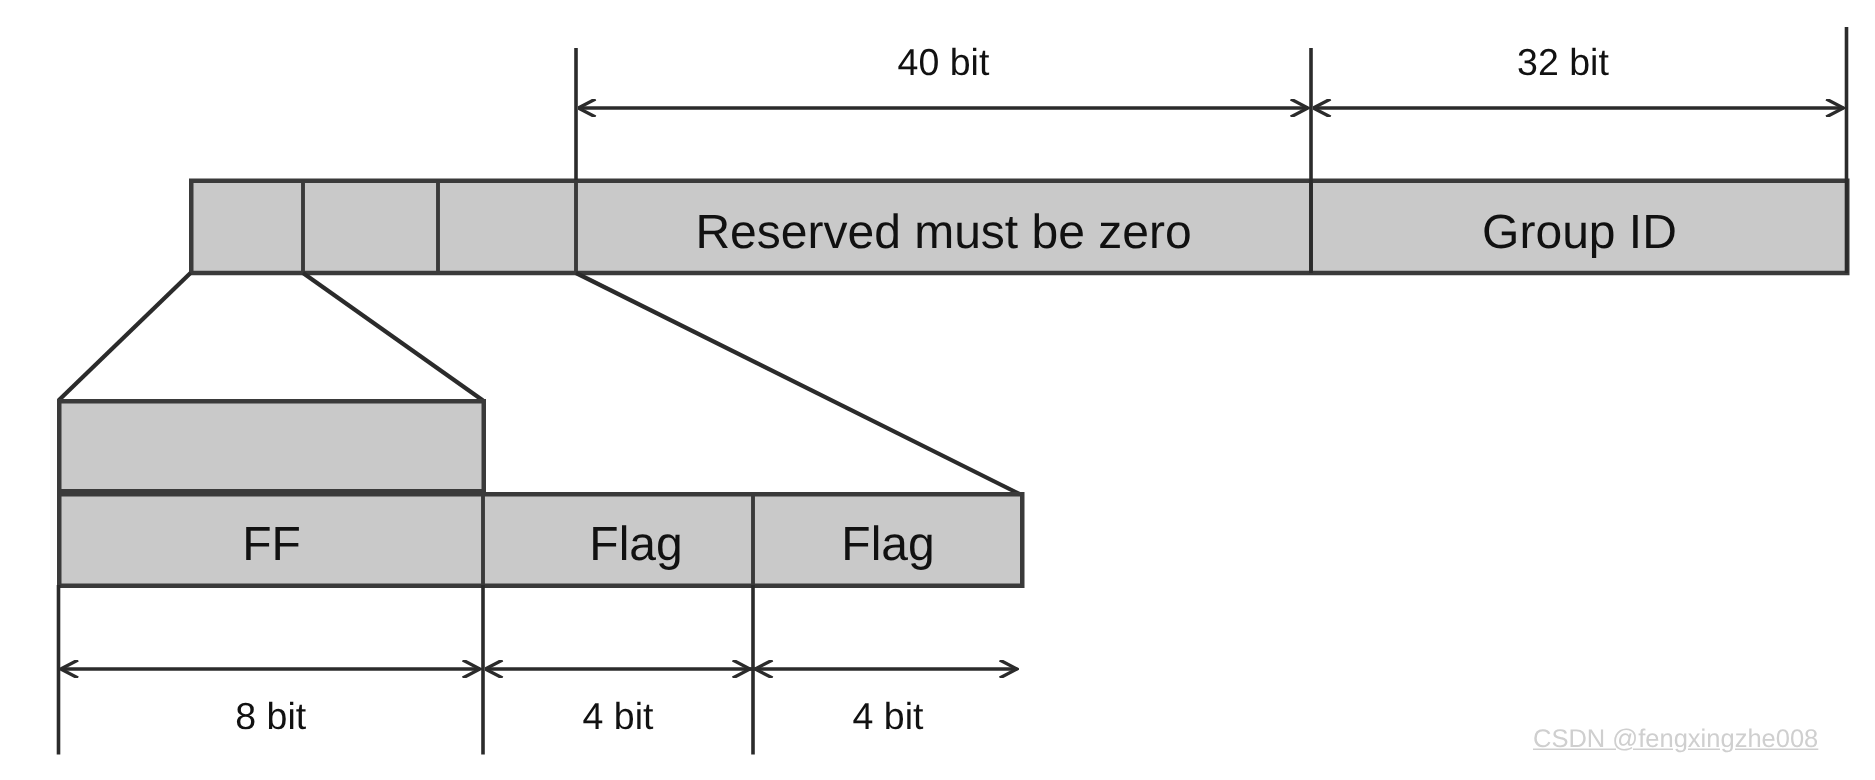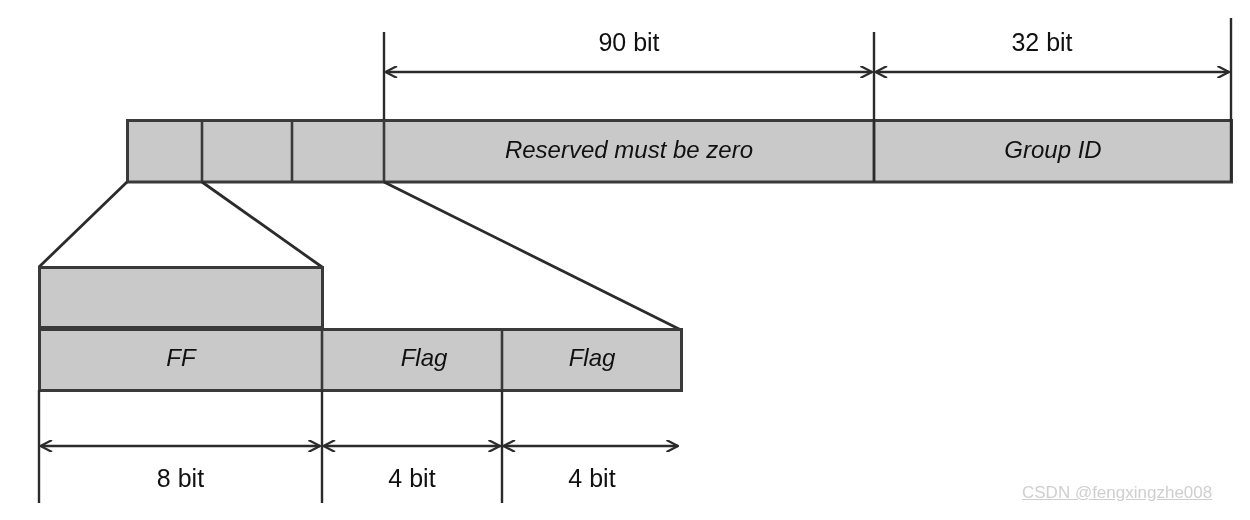--- a/index.html
+++ b/index.html
@@ -27,23 +27,22 @@
     height: 520px;
   }
   .lbl {
     position: absolute;
     color: #111111;
     font-family: "Liberation Sans", sans-serif;
     white-space: nowrap;
     text-align: center;
   }
   .field-label {
-    font-size: 24px;
+    font-size: 32px;
     line-height: 1;
-    font-style: italic;
   }
   .dim-label {
     font-size: 25px;
     line-height: 1;
   }
   .bits-label {
     font-size: 26px;
     font-weight: bold;
     line-height: 1;
   }
@@ -117,21 +116,21 @@
       <line x1="504" y1="446" x2="500" y2="446" stroke="#2b2b2b" stroke-width="2.4"></line>
       <line x1="324" y1="446" x2="500" y2="446" stroke="#2b2b2b" stroke-width="2.4" marker-start="url(#arrL)" marker-end="url(#arrR)"></line>
       <line x1="504" y1="446" x2="678" y2="446" stroke="#2b2b2b" stroke-width="2.4" marker-start="url(#arrL)" marker-end="url(#arrR)"></line>
     </g>
   </svg>
 
   <div class="lbl field-label" style="left:384px; top:138px; width:490px;">Reserved must be zero</div>
 
   <div class="lbl field-label" style="left:874px; top:138px; width:358px;">Group ID</div>
 
-  <div class="lbl dim-label" style="left:384px; top:30px; width:490px;">90 bit</div>
+  <div class="lbl dim-label" style="left:384px; top:30px; width:490px;">40 bit</div>
 
   <div class="lbl dim-label" style="left:874px; top:30px; width:288px;margin-left:24px;">32 bit</div>
 
 
   <div class="lbl field-label" style="left:40px; top:346px; width:282px;">FF</div>
 
   <div class="lbl field-label" style="left:322px; top:346px; width:180px;padding-left:12px;">Flag</div>
 
   <div class="lbl field-label" style="left:502px; top:346px; width:180px;">Flag</div>
 

